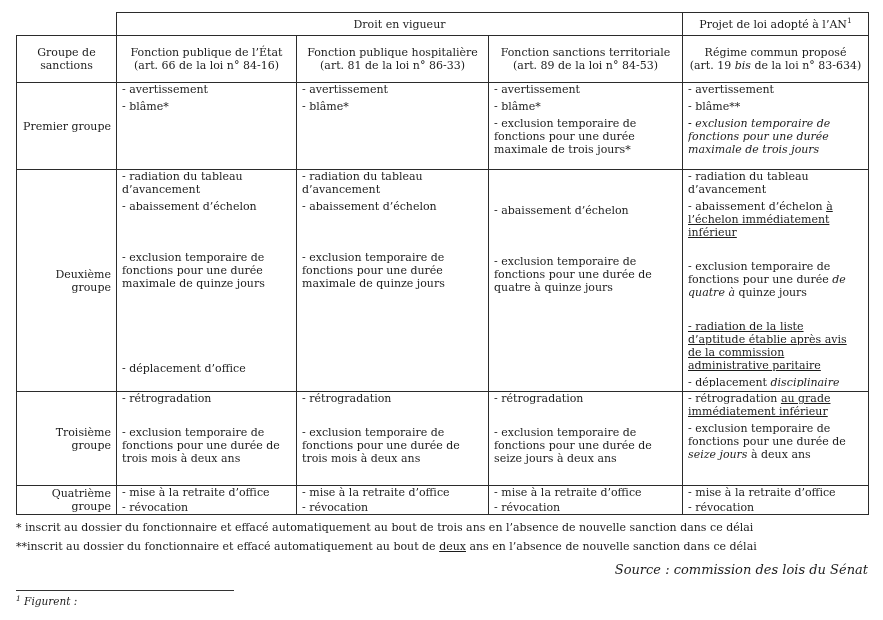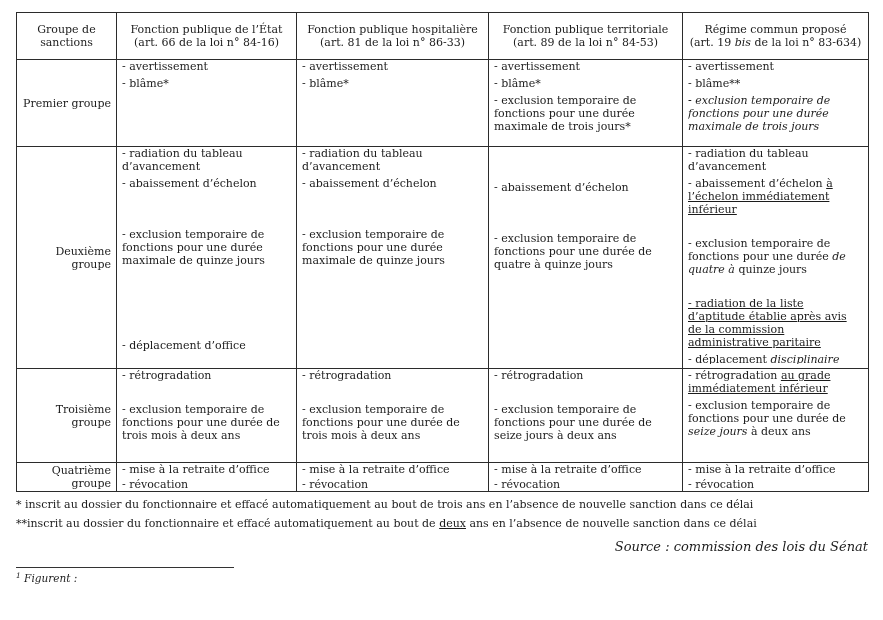--- a/index.html
+++ b/index.html
@@ -50,35 +50,42 @@
 
   <table class="sanctions">
     <colgroup>
       <col style="width:100px">
         <col style="width:180px">
         <col style="width:192px">
         <col style="width:194px">
         <col style="width:186px">
     </colgroup>
     <tbody>
+      <tr class="row-top">
+        <td class="corner"></td>
+        <td colspan="3" class="hdr">Droit en vigueur</td>
+        <td class="hdr">
+            <div class="para"><span>Projet de loi adopté à l’AN</span><span class="f-s">1</span></div>
+          </td>
+      </tr>
       <tr class="row-cols">
         <td class="hdr">
             <div class="para"><span>Groupe de</span></div>
             <div class="para"><span>sanctions</span></div>
           </td>
         <td class="hdr">
             <div class="para"><span>Fonction publique de l’État</span></div>
             <div class="para"><span>(art. 66 de la loi n° 84-16)</span></div>
           </td>
         <td class="hdr">
             <div class="para"><span>Fonction publique hospitalière</span></div>
             <div class="para"><span>(art. 81 de la loi n° 86-33)</span></div>
           </td>
         <td class="hdr">
-            <div class="para"><span>Fonction publique territoriale</span></div>
+            <div class="para"><span>Fonction sanctions territoriale</span></div>
             <div class="para"><span>(art. 89 de la loi n° 84-53)</span></div>
           </td>
         <td class="hdr">
             <div class="para"><span>Régime commun proposé</span></div>
             <div class="para"><span>(art. 19 </span><span class="f-i">bis</span><span> de la loi n° 83-634)</span></div>
           </td>
       </tr>
 
       <tr class="row-premier">
         <td class="label">

